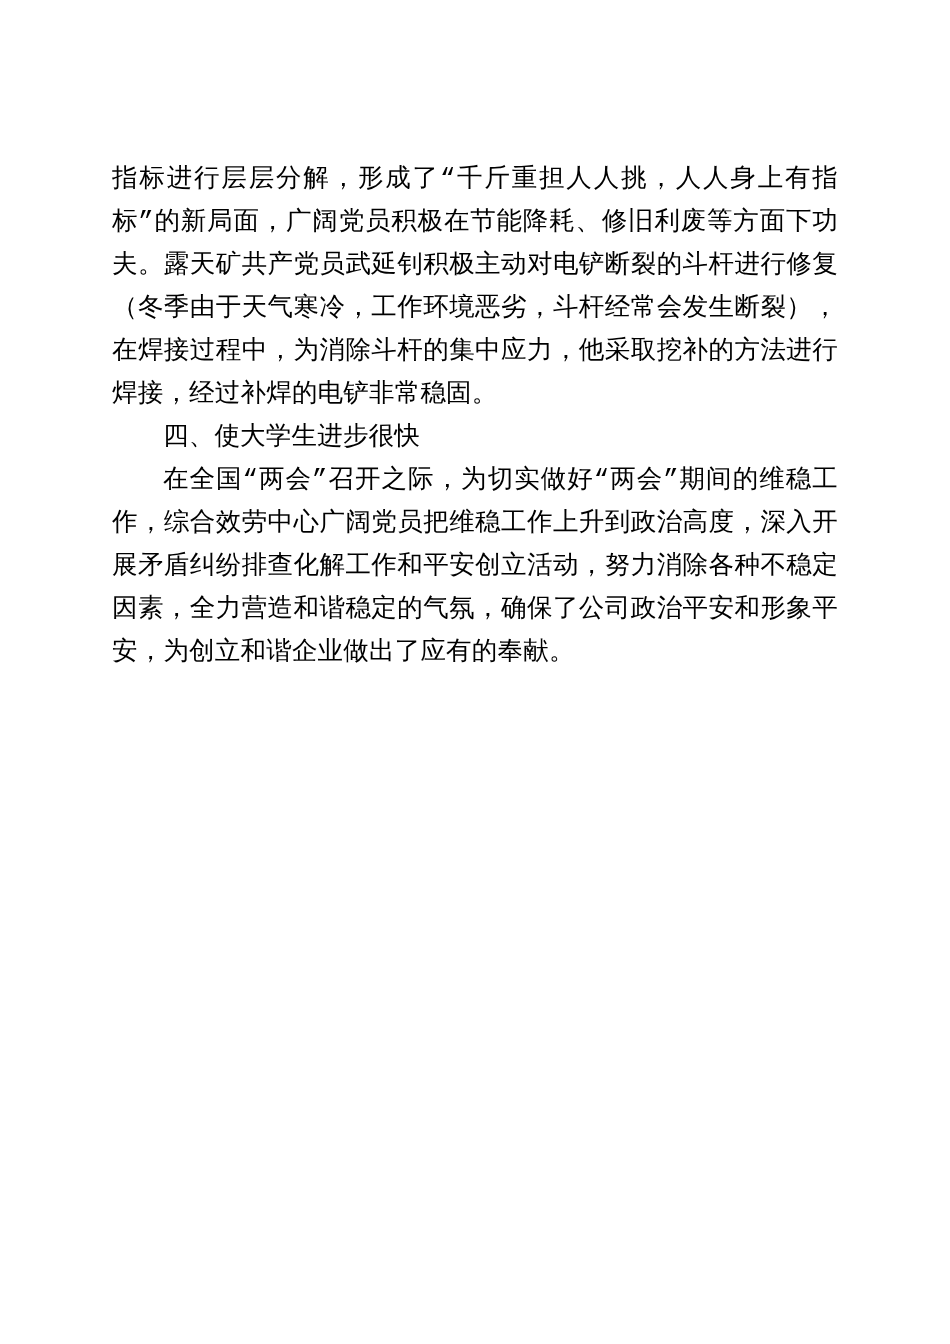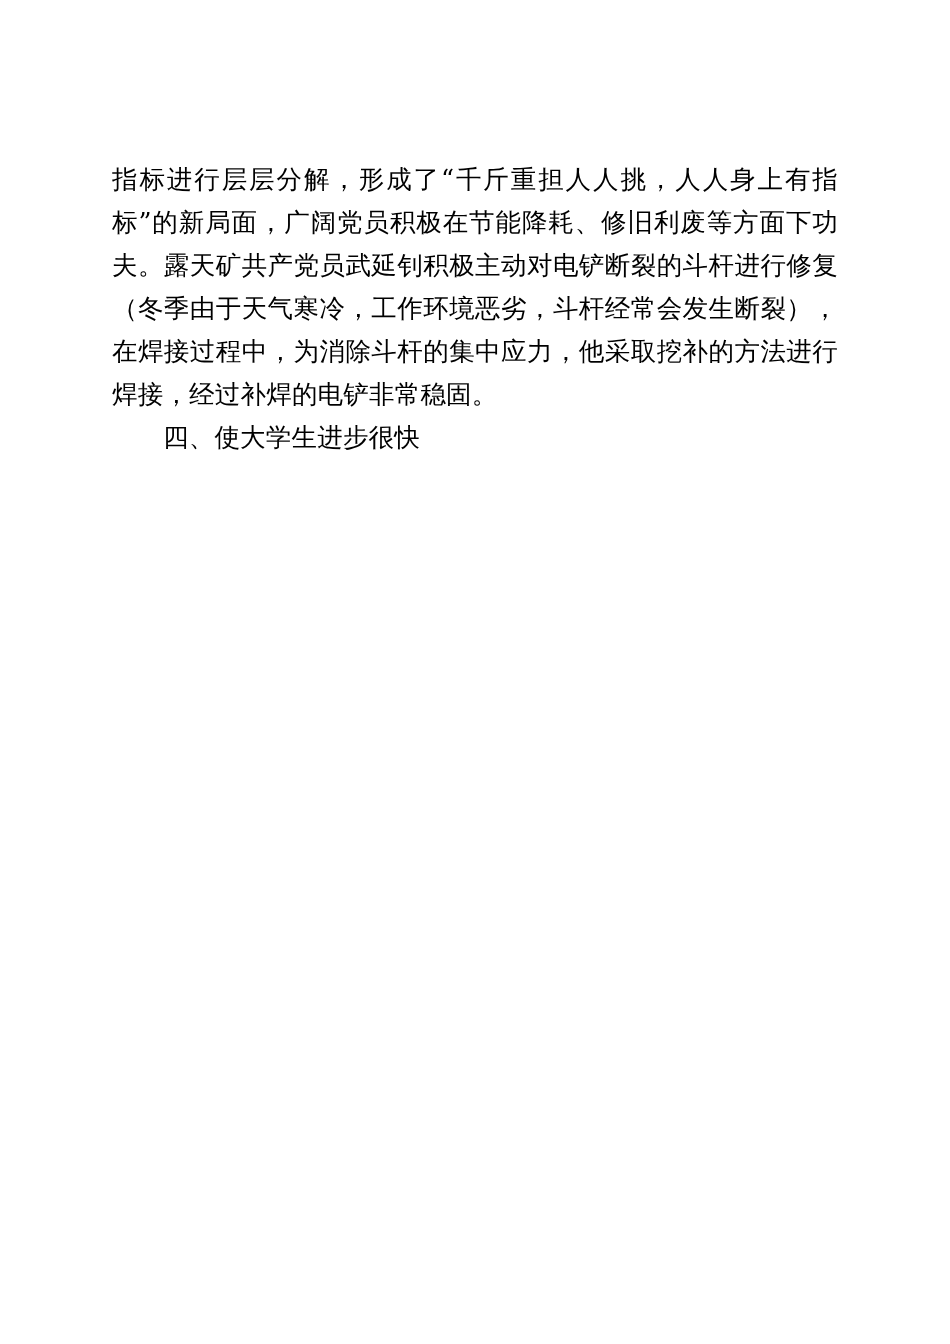--- a/index.html
+++ b/index.html
@@ -21,30 +21,32 @@
     background: #ffffff;
     box-sizing: border-box;
     padding: 158px 112px 0 112px;
   }
   .doc-body {
     font-size: 25.5px;
     line-height: 43px;
     text-align: justify;
     text-justify: inter-ideograph;
     letter-spacing: 0.2px;
+    font-family: Liberation Mono, monospace;
   }
   .para {
     margin: 0;
     text-indent: 0;
   }
   .para.indent {
     text-indent: 2em;
   }
 </style>
 </head>
 <body>
 
 <div class="page">
   <div class="doc-body">
     <p class="para">指标进行层层分解，形成了“千斤重担人人挑，人人身上有指标”的新局面，广阔党员积极在节能降耗、修旧利废等方面下功夫。露天矿共产党员武延钊积极主动对电铲断裂的斗杆进行修复（冬季由于天气寒冷，工作环境恶劣，斗杆经常会发生断裂），在焊接过程中，为消除斗杆的集中应力，他采取挖补的方法进行焊接，经过补焊的电铲非常稳固。</p>
     <p class="para indent">四、使大学生进步很快</p>
+    <p class="para indent">在全国“两会”召开之际，为切实做好“两会”期间的维稳工作，综合效劳中心广阔党员把维稳工作上升到政治高度，深入开展矛盾纠纷排查化解工作和平安创立活动，努力消除各种不稳定因素，全力营造和谐稳定的气氛，确保了公司政治平安和形象平安，为创立和谐企业做出了应有的奉献。</p>
   </div>
 </div>
 
 </body></html>

